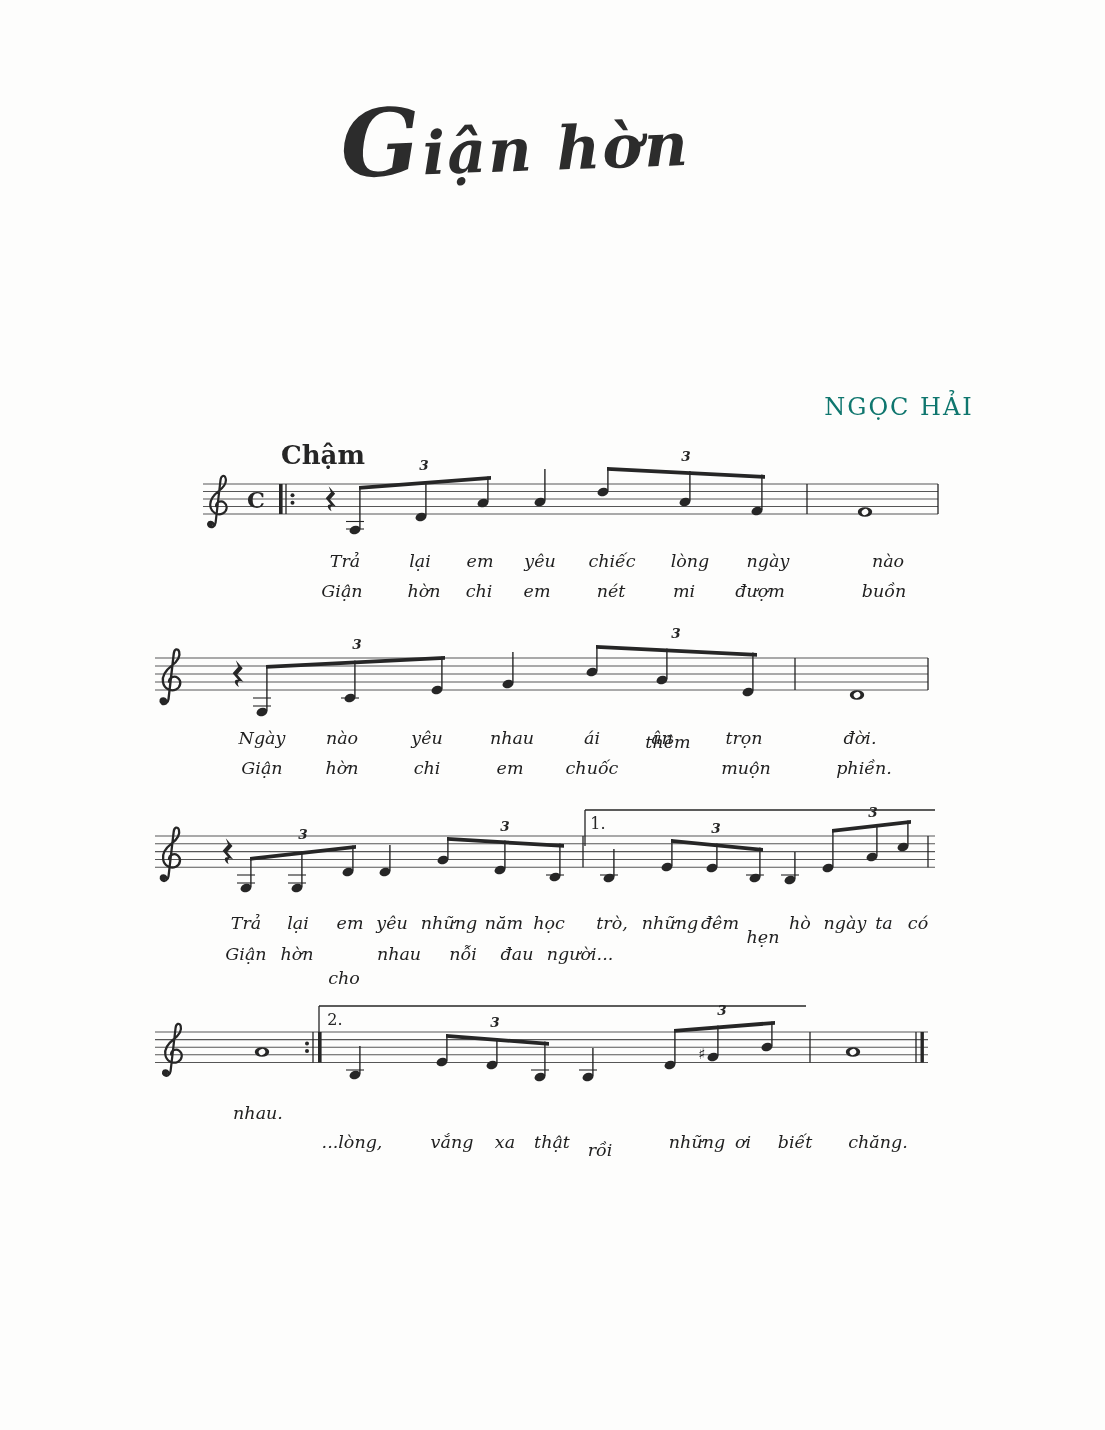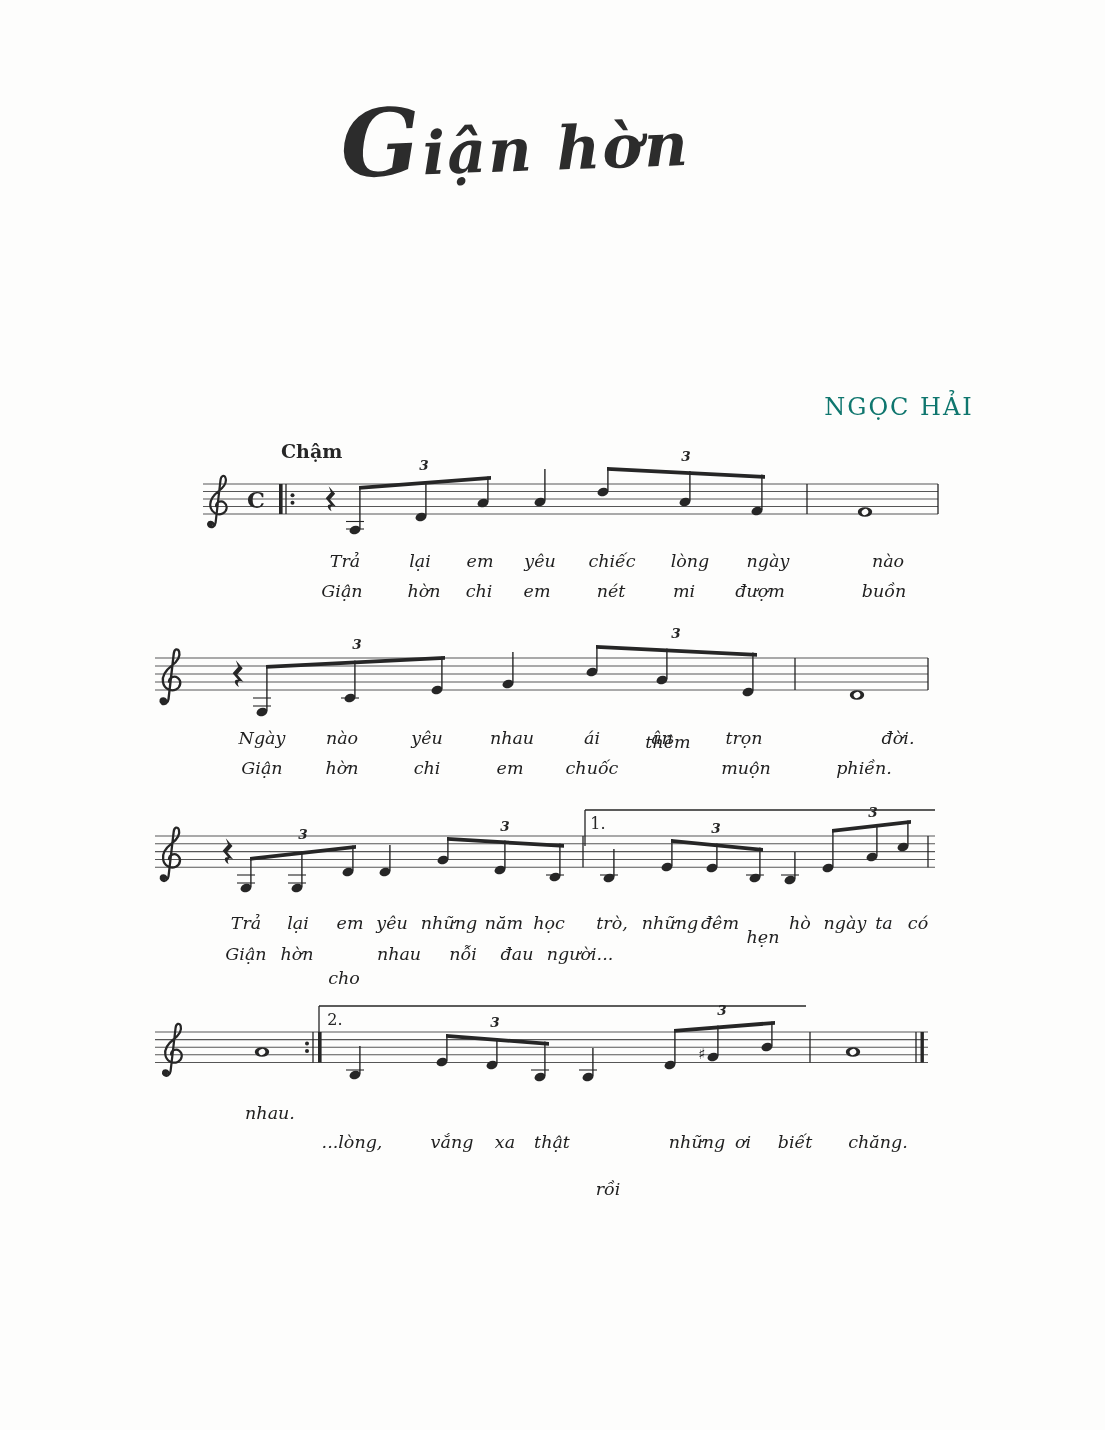--- a/index.html
+++ b/index.html
@@ -29,21 +29,21 @@
     left:899px;top:393px;
     transform:translateX(-50%);
     font-size:24px;
     letter-spacing:2px;
     color:#0f766e;
     white-space:nowrap;
   }
   .tempo{
     position:absolute;
     left:281px;top:440px;
-    font-size:19px;
+    font-size:26px;
     font-weight:bold;
     color:#262626;
   }
   .lyric-word{
     position:absolute;
     transform:translateX(-50%);
     font-style:italic;
     font-size:17.5px;
     color:#1f1f1f;
     white-space:nowrap;
@@ -250,21 +250,21 @@
       <span class="lyric-word" style="left: 684px; top: 581px;">mi</span>
       <span class="lyric-word" style="left: 760px; top: 581px;">đượm</span>
       <span class="lyric-word" style="left: 884px; top: 581px;">buồn</span>
       <span class="lyric-word" style="left: 262px; top: 728px;">Ngày</span>
       <span class="lyric-word" style="left: 342px; top: 728px;">nào</span>
       <span class="lyric-word" style="left: 427px; top: 728px;">yêu</span>
       <span class="lyric-word" style="left: 512px; top: 728px;">nhau</span>
       <span class="lyric-word" style="left: 592px; top: 728px;">ái</span>
       <span class="lyric-word" style="left: 662px; top: 728px;">ân</span>
       <span class="lyric-word" style="left: 744px; top: 728px;">trọn</span>
-      <span class="lyric-word" style="left: 860px; top: 728px; margin-left: 38px;">đời.</span>
+      <span class="lyric-word" style="left: 860px; top: 728px;">đời.</span>
       <span class="lyric-word" style="left: 262px; top: 758px;">Giận</span>
       <span class="lyric-word" style="left: 342px; top: 758px;">hờn</span>
       <span class="lyric-word" style="left: 427px; top: 758px;">chi</span>
       <span class="lyric-word" style="left: 510px; top: 758px;">em</span>
       <span class="lyric-word" style="left: 592px; top: 758px;">chuốc</span>
       <span class="lyric-word" style="left: 668px; top: 732px;">thêm</span>
       <span class="lyric-word" style="left: 746px; top: 758px;">muộn</span>
       <span class="lyric-word" style="left: 864px; top: 758px;">phiền.</span>
       <span class="lyric-word" style="left: 246px; top: 913px;">Trả</span>
       <span class="lyric-word" style="left: 298px; top: 913px;">lại</span>
@@ -281,24 +281,24 @@
       <span class="lyric-word" style="left: 845px; top: 913px;">ngày</span>
       <span class="lyric-word" style="left: 884px; top: 913px;">ta</span>
       <span class="lyric-word" style="left: 918px; top: 913px;">có</span>
       <span class="lyric-word" style="left: 246px; top: 944px;">Giận</span>
       <span class="lyric-word" style="left: 297px; top: 944px;">hờn</span>
       <span class="lyric-word" style="left: 344px; top: 944px; margin-top: 24px;">cho</span>
       <span class="lyric-word" style="left: 399px; top: 944px;">nhau</span>
       <span class="lyric-word" style="left: 463px; top: 944px;">nỗi</span>
       <span class="lyric-word" style="left: 517px; top: 944px;">đau</span>
       <span class="lyric-word" style="left: 580px; top: 944px;">người...</span>
-      <span class="lyric-word" style="left: 258px; top: 1103px; margin-left: 12px;">nhau.</span>
+      <span class="lyric-word" style="left: 258px; top: 1103px;">nhau.</span>
       <span class="lyric-word" style="left: 352px; top: 1132px;">...lòng,</span>
       <span class="lyric-word" style="left: 452px; top: 1132px;">vắng</span>
       <span class="lyric-word" style="left: 505px; top: 1132px;">xa</span>
       <span class="lyric-word" style="left: 552px; top: 1132px;">thật</span>
-      <span class="lyric-word" style="left: 600px; top: 1179px; margin-left: 8px;">rồi</span>
+      <span class="lyric-word" style="left: 600px; top: 1140px;">rồi</span>
       <span class="lyric-word" style="left: 697px; top: 1132px;">những</span>
       <span class="lyric-word" style="left: 743px; top: 1132px;">ơi</span>
       <span class="lyric-word" style="left: 795px; top: 1132px;">biết</span>
       <span class="lyric-word" style="left: 878px; top: 1132px;">chăng.</span>
     </div>
 </div>
 
 </body></html>

